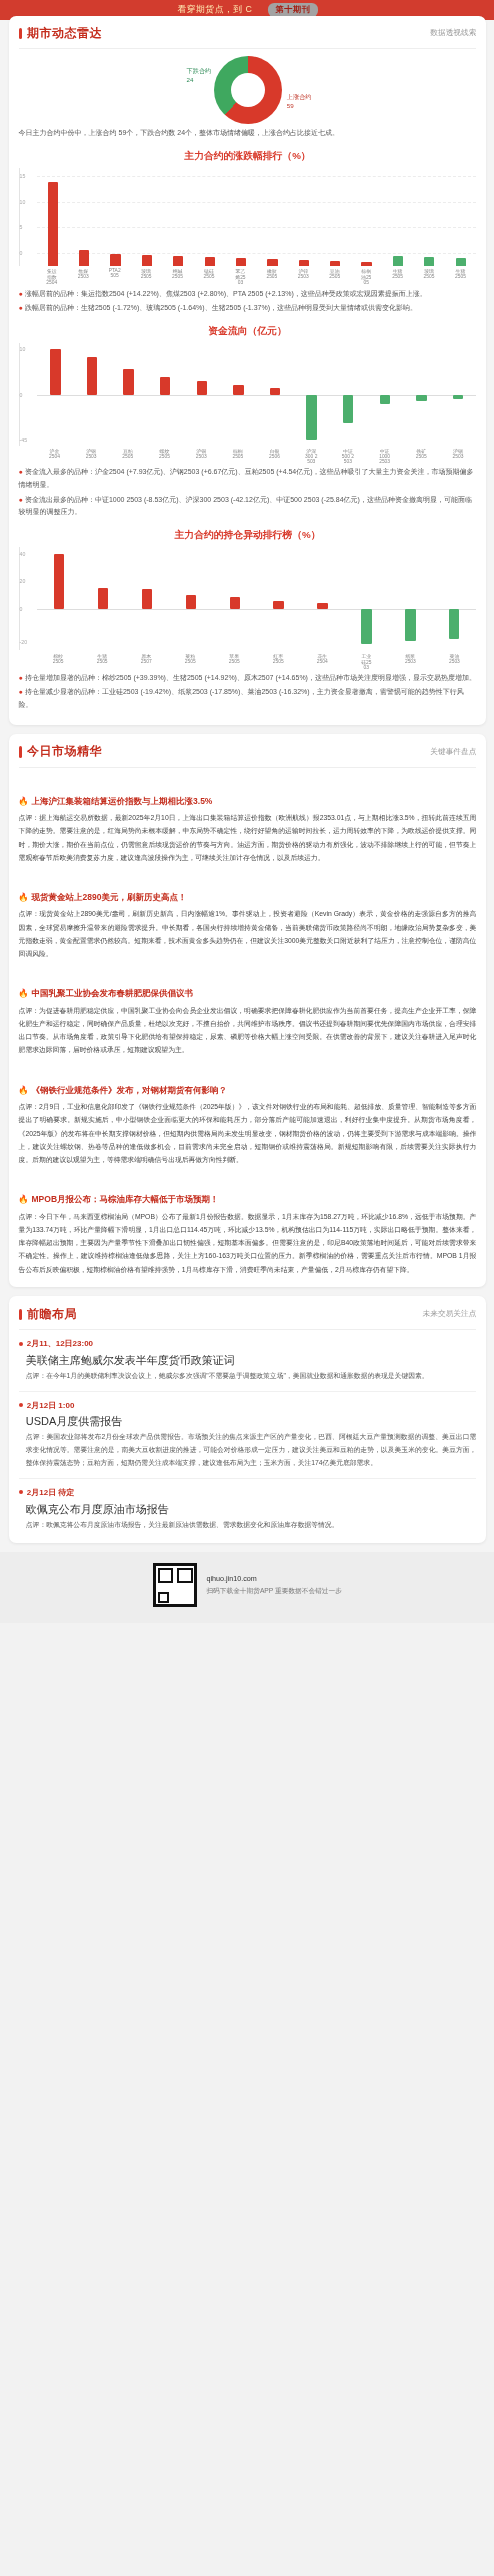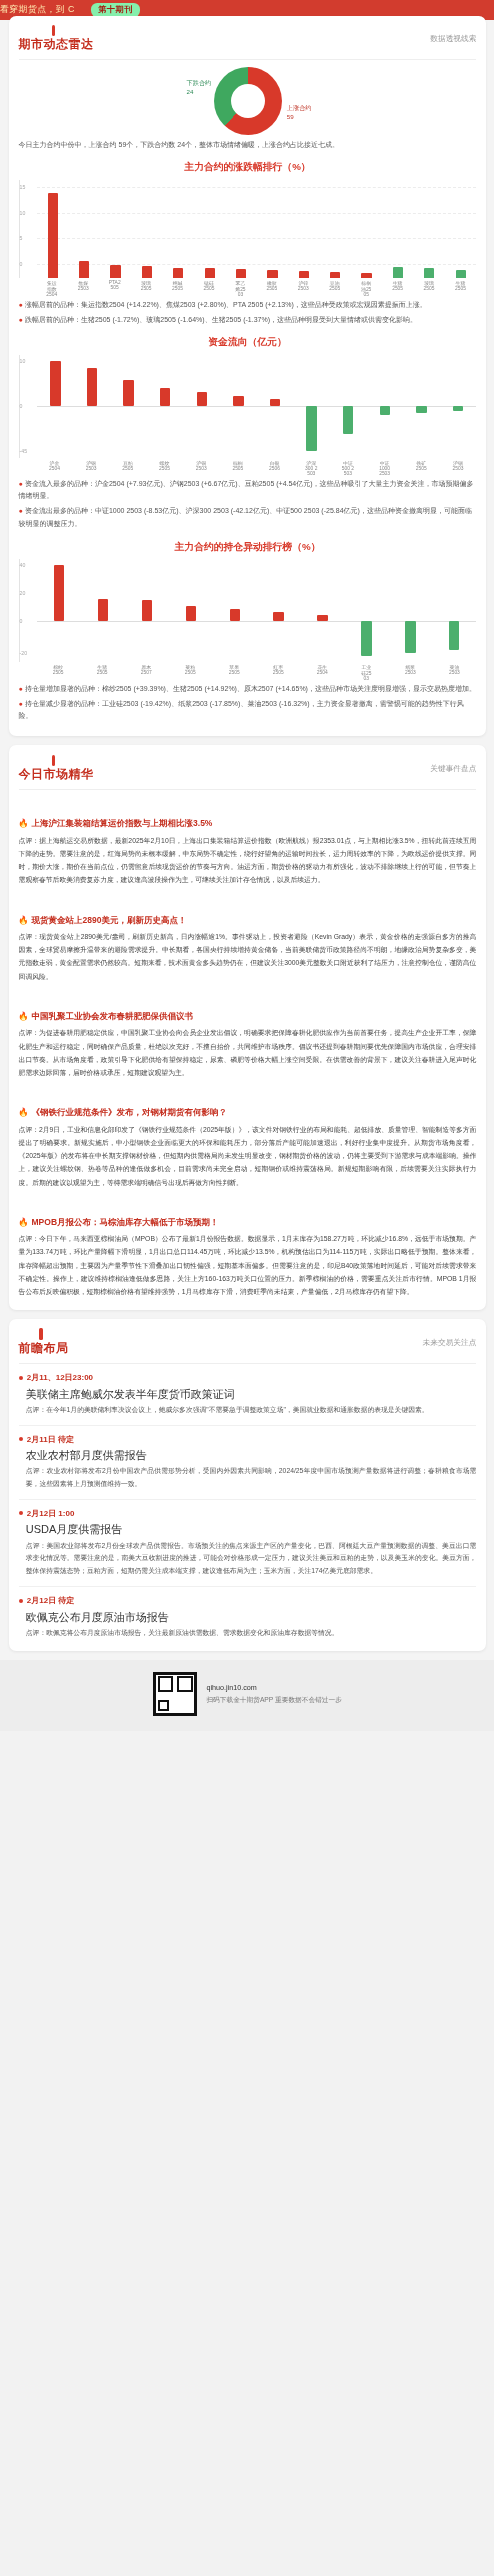--- a/index.html
+++ b/index.html
@@ -8,25 +8,25 @@
     width:495px;
     font-family: "Liberation Sans", "DejaVu Sans", sans-serif;
     background:#f2f2f2;
     color:#222;
   }
   .page { width:495px; position:relative; background:#f4f4f4; }
 
   
   .top-ribbon {
     height:19.6px; background:#d23c2e; color:#ffe9b0;
-    display:flex; align-items:center; 
+    display:flex; align-items:center; justify-content:center;
     font-size:8.8px; letter-spacing:0.5px;gap:12px;
   }
   .top-ribbon .badge {
-    background:#86efac; color:#a31d12; border-radius:6.2px;
+    background:#a3a3a3; color:#a31d12; border-radius:6.2px;
     padding:1.5px 7.2px; font-weight:bold; margin-left:4.1px; font-size:8.2px;
   }
 
   
   .header {
     position:relative; background:linear-gradient(135deg,#e0402f 0%,#c92d1e 60%,#bb2414 100%);
     padding:13.4px 15.5px 17.5px 15.5px; overflow:hidden;
   }
   .header:after{
     content:""; position:absolute; left:0; right:0; bottom:-0.5px; height:13.4px;
@@ -54,21 +54,21 @@
   .gift:before{content:"";position:absolute;left:0;right:0;top:-7.2px;height:9.3px;background:#ffd34e;border-radius:2.1px;}
   .gift:after{content:"";position:absolute;left:16px;top:-7.2px;width:5.2px;height:37px;background:#e8a82c;}
 
   
   .card {
     background:#fff; border-radius:7.2px; margin:0 9.3px 9.3px 9.3px;
     box-shadow:0 1px 3.1px rgba(0,0,0,.07); padding:9.3px 9.3px 11.3px 9.3px; position:relative;
   }
   .card.first { margin-top:-4.1px; }
   .card-head { display:flex; align-items:center; justify-content:space-between; border-bottom:0.5px solid #eee; padding-bottom:6.2px;}
-  .card-head .lt { display:flex; align-items:center;flex-direction:column; }
+  .card-head .lt { display:flex; align-items:center; }
   .bar-mark { width:3.1px; height:11.3px; background:#d8392a; border-radius:1.5px; margin-right:5.2px;}
   .card-title { font-size:12px; font-weight:bold; color:#c42e1e; letter-spacing:0.5px;}
   .card-sub { font-size:7.7px; color:#9b9b9b; }
 
   .sec-title { font-size:9.8px; font-weight:bold; color:#d8392a; margin:10.3px 0 5.2px 0;}
   .sec-title.center { text-align:center; }
   .sub-note { font-size:7px; color:#555; line-height:1.8; margin:2.1px 0; }
   .bullet { color:#d8392a; margin-right:2.1px; }
 
   
@@ -394,29 +394,20 @@
             <span class="dot"></span>
             <span>2月11、12日23:00</span>
           </div>
           <div class="ol-title">美联储主席鲍威尔发表半年度货币政策证词</div>
           <div class="ol-body">点评：在今年1月的美联储利率决议会议上，鲍威尔多次强调"不需要急于调整政策立场"，美国就业数据和通胀数据的表现是关键因素。</div>
           <div class="ol-sep"></div>
         </div>
         <div class="ol-item">
           <div class="ol-time">
             <span class="dot"></span>
-            <span>2月11日 待定</span>
-          </div>
-          <div class="ol-title">农业农村部月度供需报告</div>
-          <div class="ol-body">点评：农业农村部将发布2月份中国农产品供需形势分析，受国内外因素共同影响，2024/25年度中国市场预测产量数据将进行调整；春耕粮食市场需要，这些因素将上月预测值维持一致。</div>
-          <div class="ol-sep"></div>
-        </div>
-        <div class="ol-item">
-          <div class="ol-time">
-            <span class="dot"></span>
             <span>2月12日 1:00</span>
           </div>
           <div class="ol-title">USDA月度供需报告</div>
           <div class="ol-body">点评：美国农业部将发布2月份全球农产品供需报告。市场预关注的焦点来源主产区的产量变化，巴西、阿根廷大豆产量预测数据的调整、美豆出口需求变化情况等。需要注意的是，南美大豆收割进度的推进，可能会对价格形成一定压力，建议关注美豆和豆粕的走势，以及美玉米的变化。美豆方面，整体保持震荡态势；豆粕方面，短期仍需关注成本端支撑，建议逢低布局为主；玉米方面，关注174亿美元底部需求。</div>
           <div class="ol-sep"></div>
         </div>
         <div class="ol-item">
           <div class="ol-time">
             <span class="dot"></span>
             <span>2月12日 待定</span>

